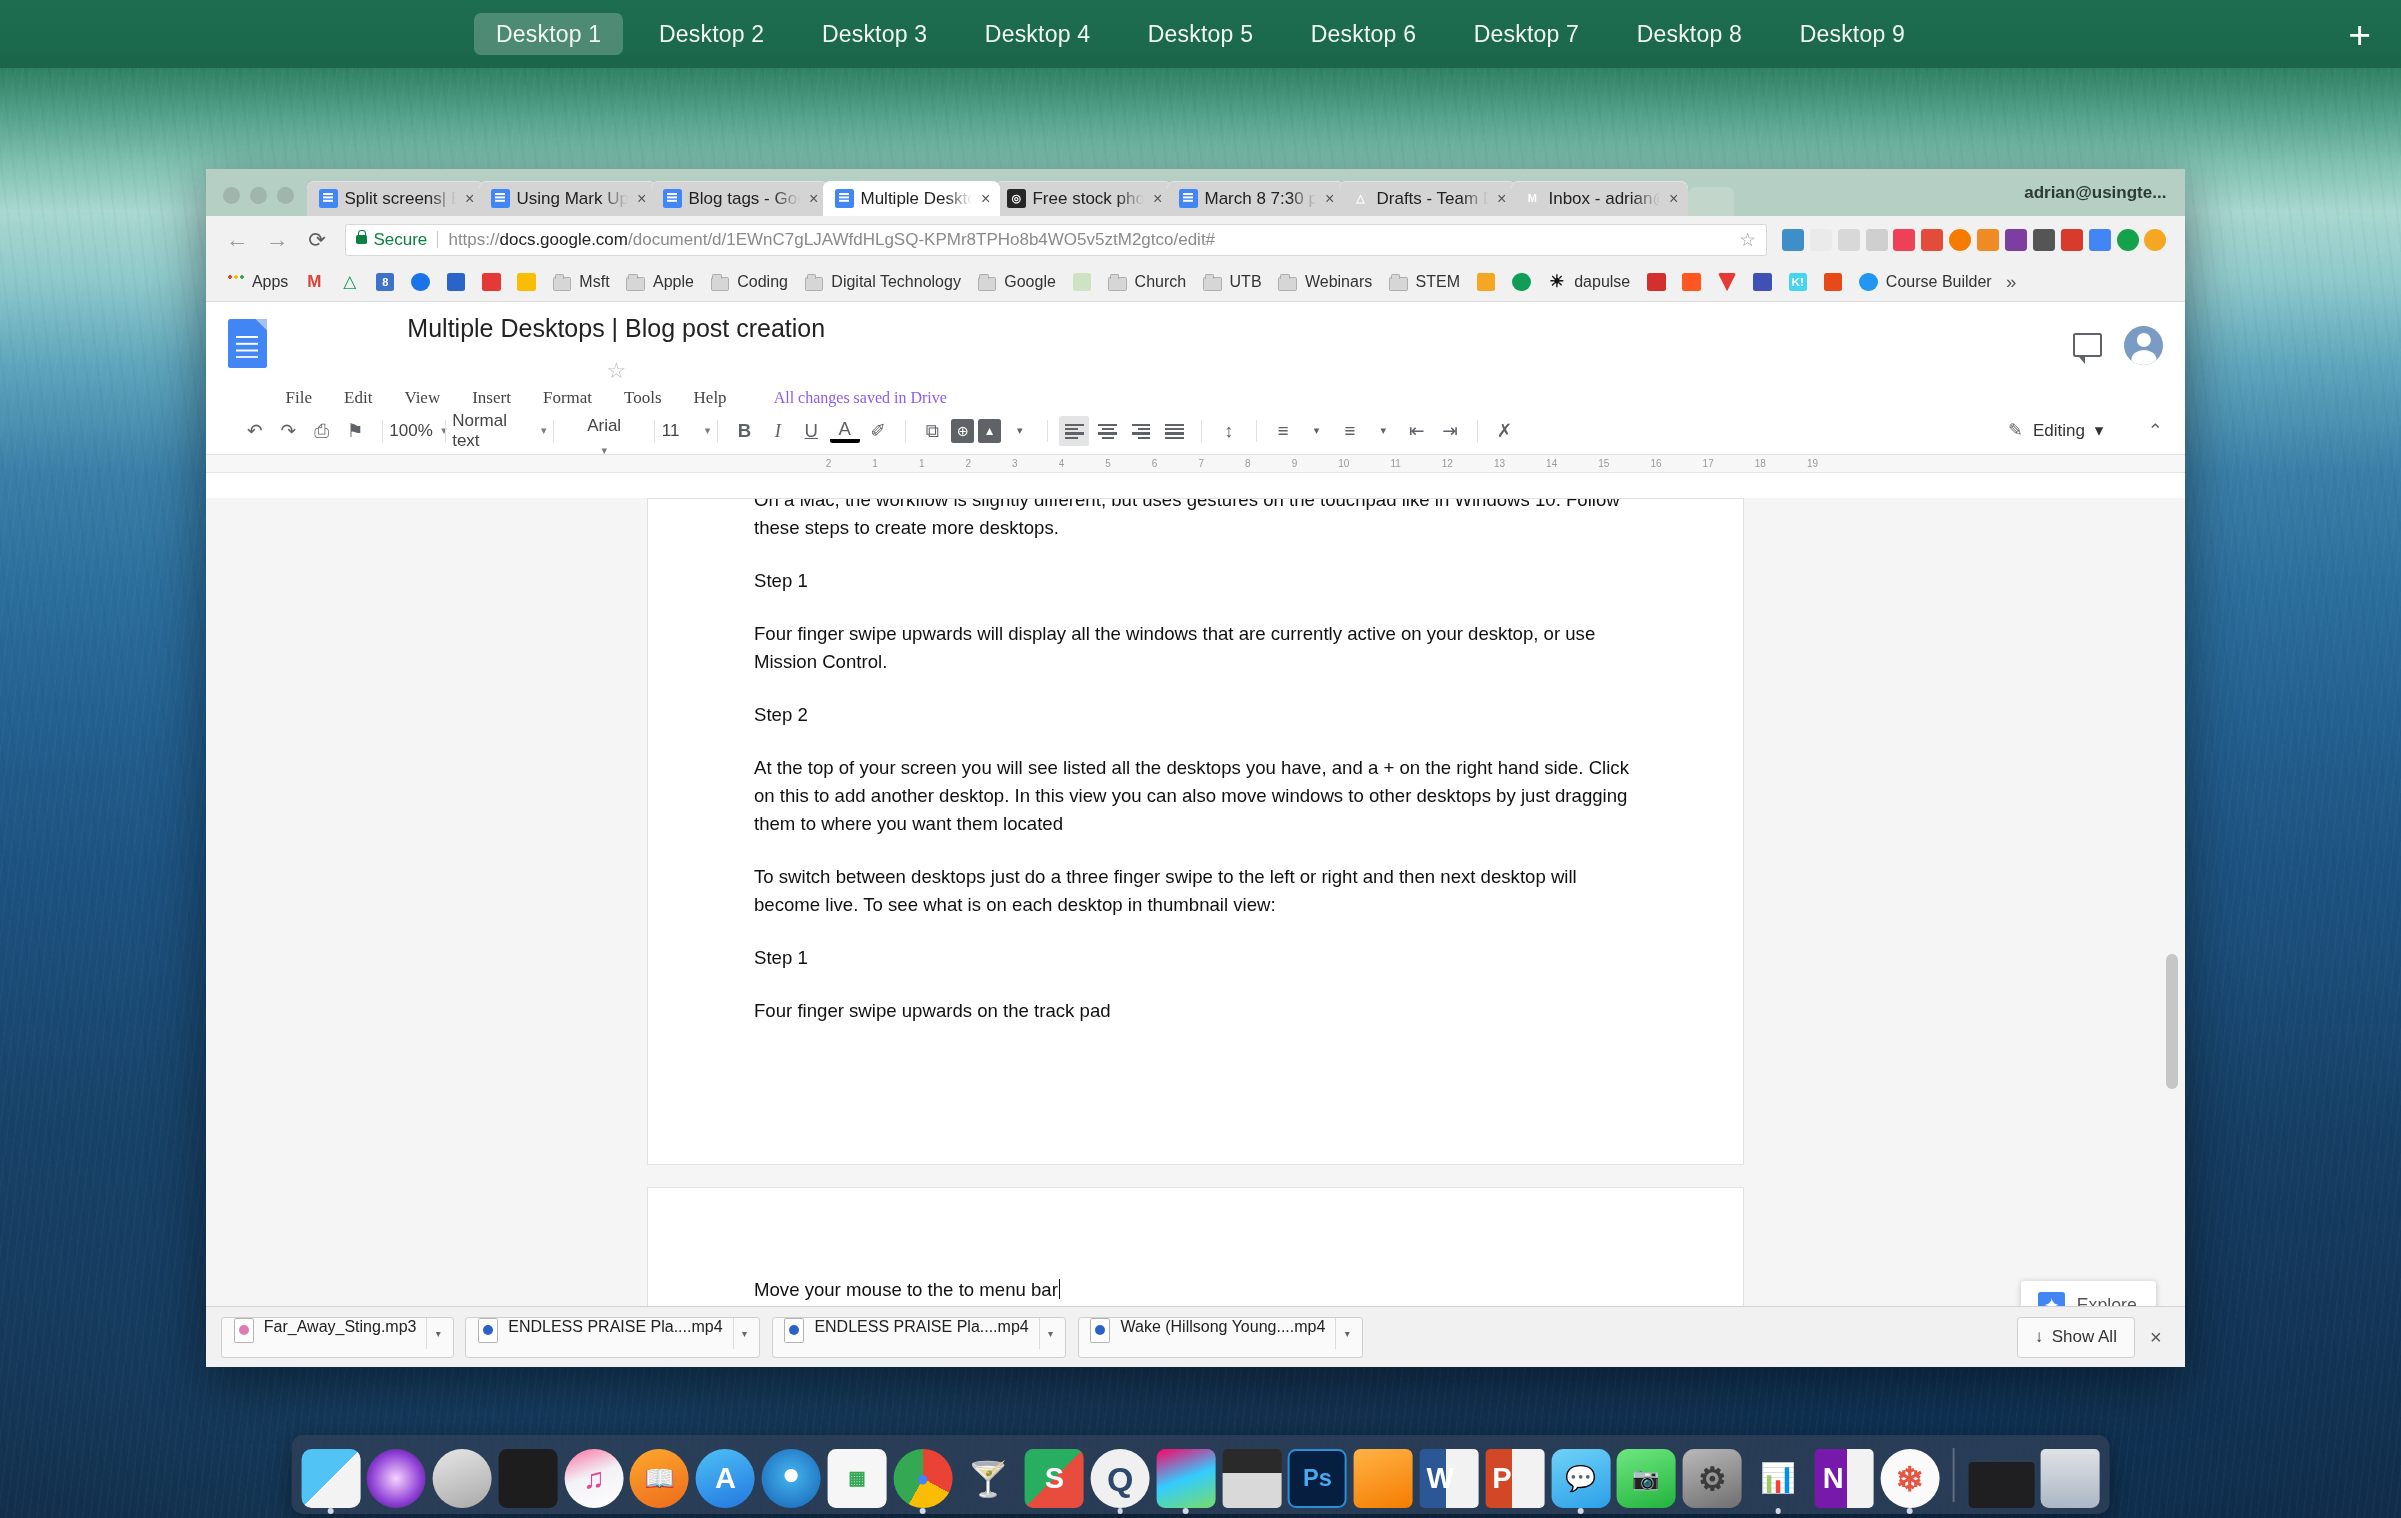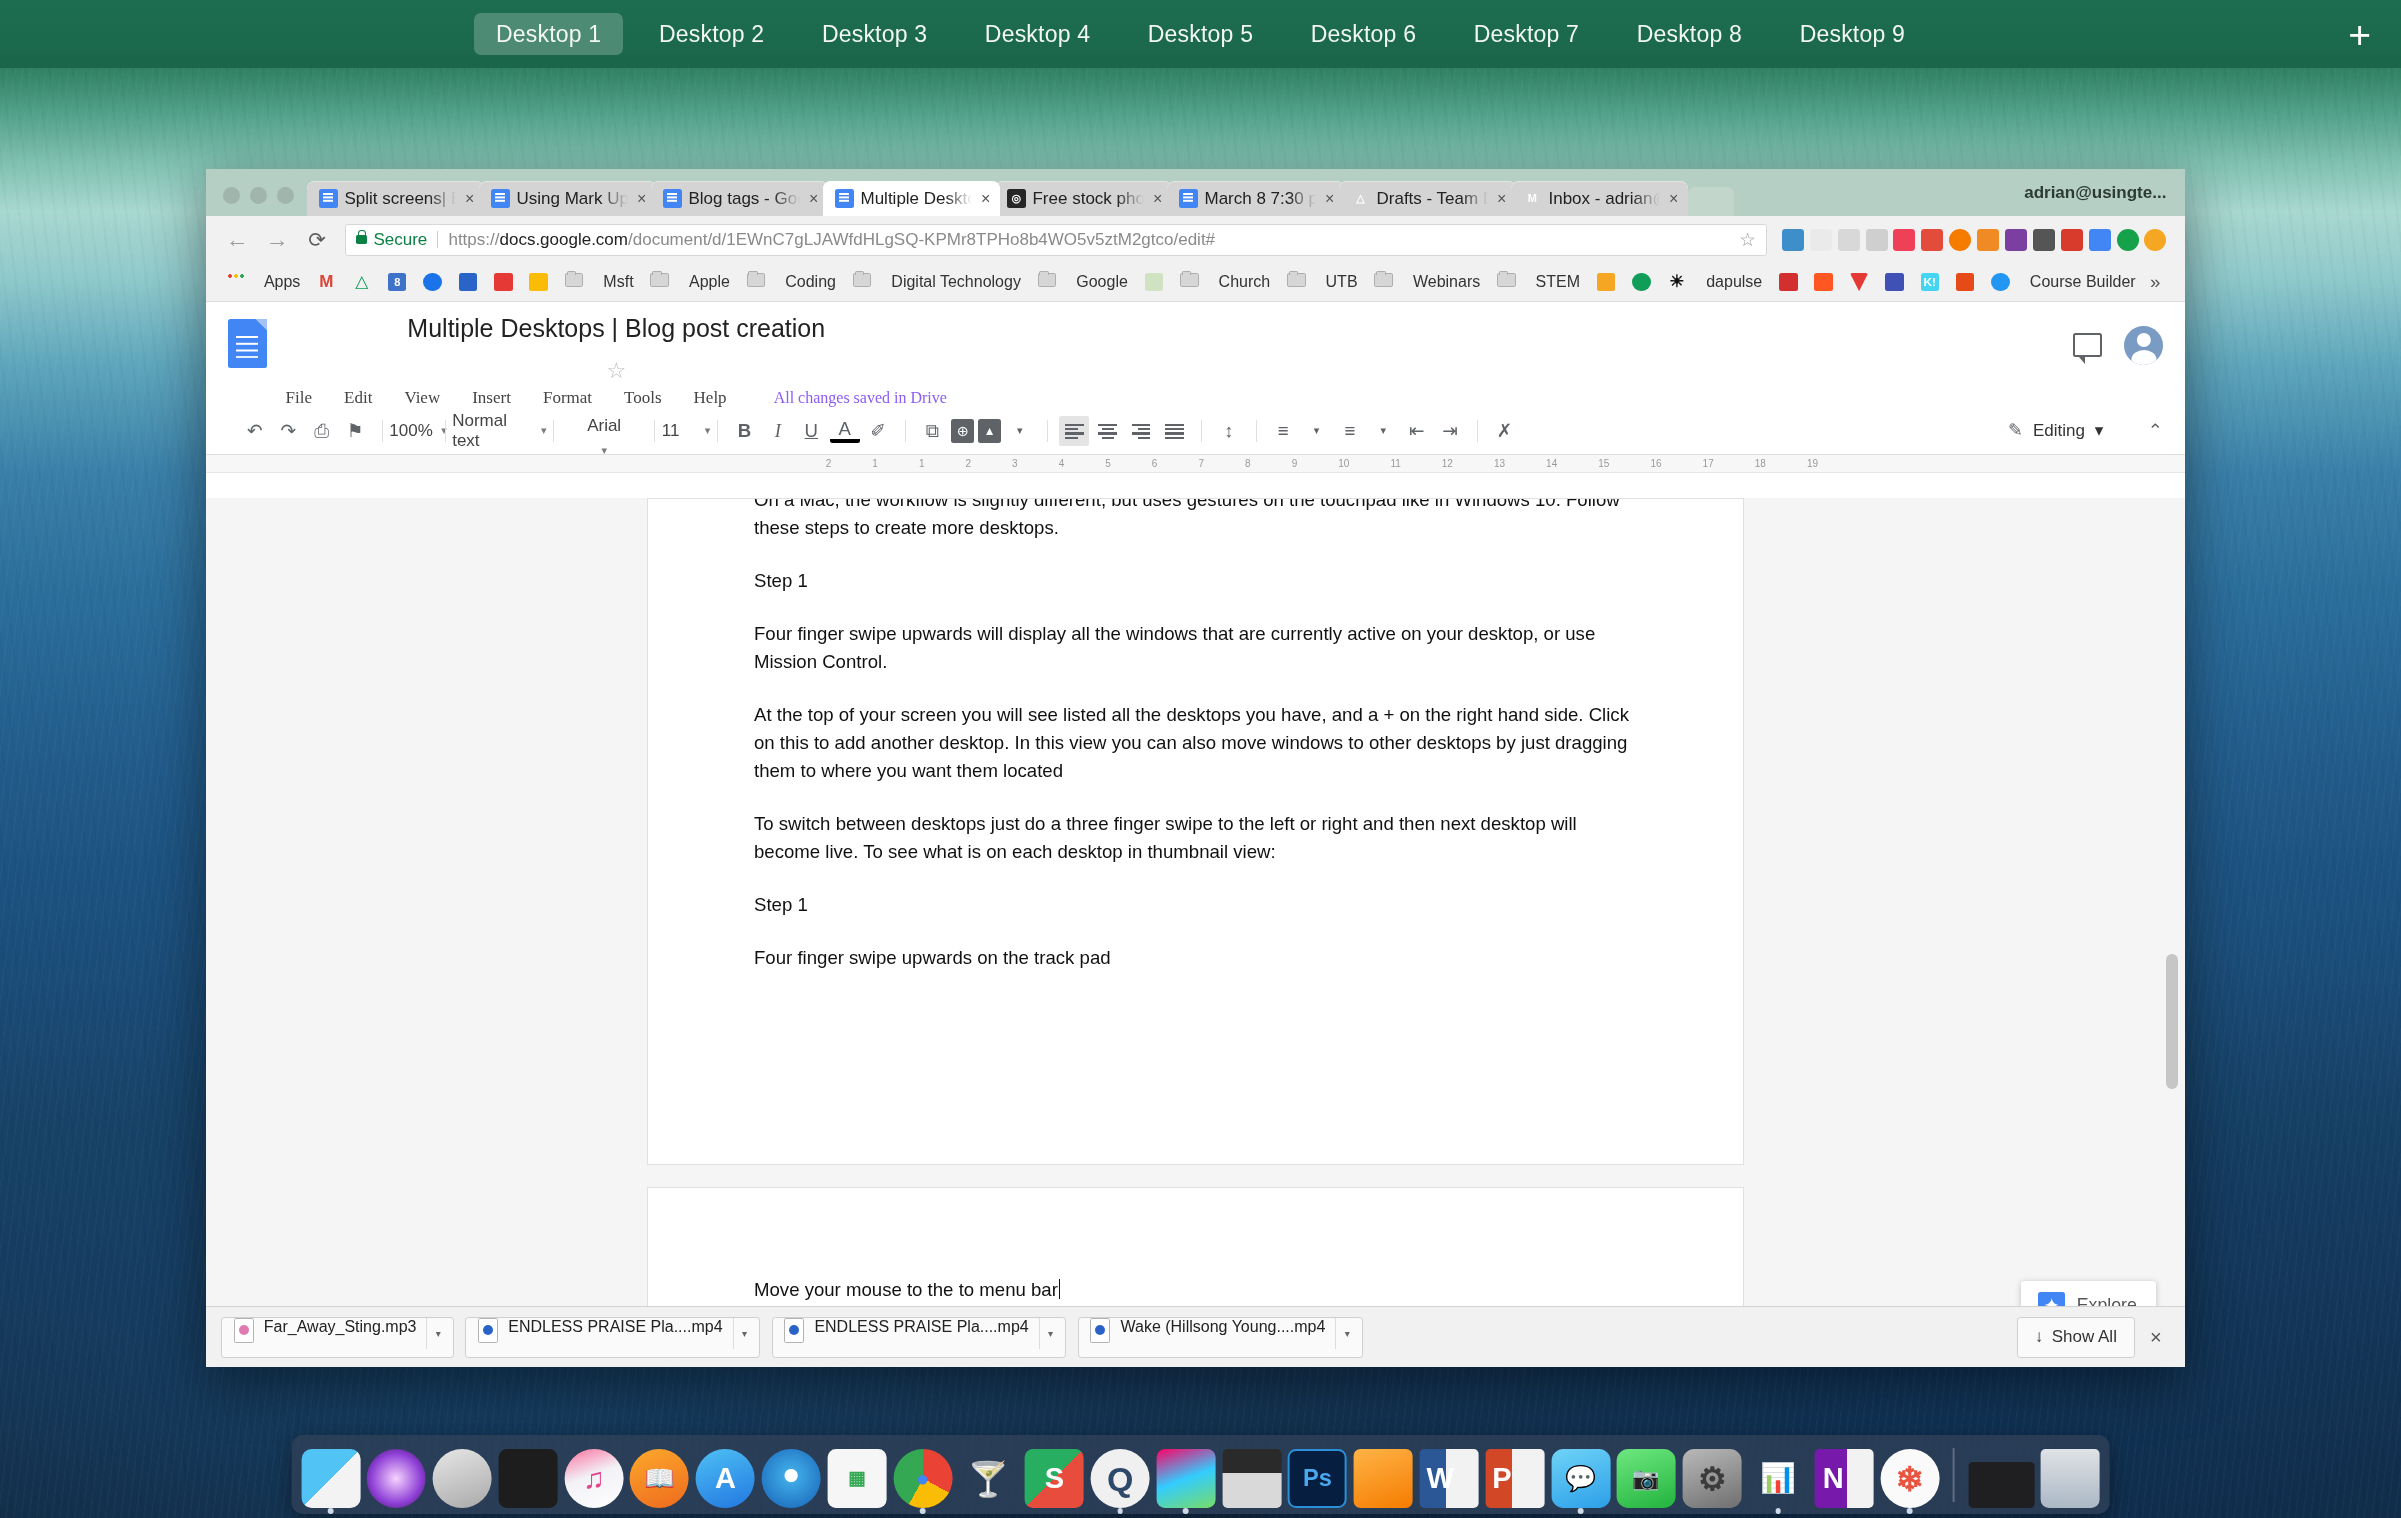--- a/index.html
+++ b/index.html
@@ -124,21 +124,21 @@
   #url .g{ color:#8a8a8a; }
   #star{ font-size:18.6px; color:#9b9b9b; margin-left:auto; padding-left:8.4px; }
   .ext-icons{ display:flex; align-items:center; gap:5.9px; }
   .ext{ width:22px; height:22px; border-radius:3.4px; display:block; }
 
   
   #bookmarks{
     height:39px; background:#f1f1f1; border-bottom:0.8px solid #dcdcdc;
     display:flex; align-items:center; padding:0 15px; gap:5px; overflow:hidden;
   }
-  .bm{ display:flex; align-items:flex-start; gap:20px; padding:2.5px 5.9px; white-space:nowrap; }
+  .bm{ display:flex; align-items:flex-end; gap:8px; padding:2.5px 5.9px; white-space:nowrap; }
   .bm-label{ font-size:16px; color:#333; }
   .folder{
     width:18.6px; height:14.3px; background:#d6d6d6; border:0.8px solid #aeaeae;
     border-radius:1.7px; position:relative; flex:none;
   }
   .folder::before{
     content:""; position:absolute; left:0.8px; top:-3.4px; width:7.6px; height:3.4px;
     background:#d6d6d6; border:0.8px solid #aeaeae; border-bottom:none; border-radius:1.7px 1.7px 0 0;
   }
   .bico{ width:18.6px; height:18.6px; border-radius:2.5px; flex:none; display:block; }
@@ -674,20 +674,21 @@
           <span class="rt">19</span>
         </div>
       </div>
     </div>
 
     <div id="canvas">
       <div class="page" id="page1">
         <div class="para">On a Mac, the workflow is slightly different, but uses gestures on the touchpad like in Windows 10. Follow these steps to create more desktops.</div>
         <div class="para">Step 1</div>
         <div class="para">Four finger swipe upwards will display all the windows that are currently active on your desktop, or use Mission Control.</div>
+        <div class="para">Step 2</div>
         <div class="para">At the top of your screen you will see listed all the desktops you have, and a + on the right hand side. Click on this to add another desktop. In this view you can also move windows to other desktops by just dragging them to where you want them located</div>
         <div class="para">To switch between desktops just do a three finger swipe to the left or right and then next desktop will become live. To see what is on each desktop in thumbnail view:</div>
         <div class="para">Step 1</div>
         <div class="para">Four finger swipe upwards on the track pad</div>
       </div>
 
       <div class="page" id="page2">
         <div class="para caret-line" style="margin-top:88px">Move your mouse to the to menu bar</div>
         <div class="para" style="margin-top:59px">Multiple desktops allow you to work more efficiently as you can group certain tasks on each</div>
       </div>

